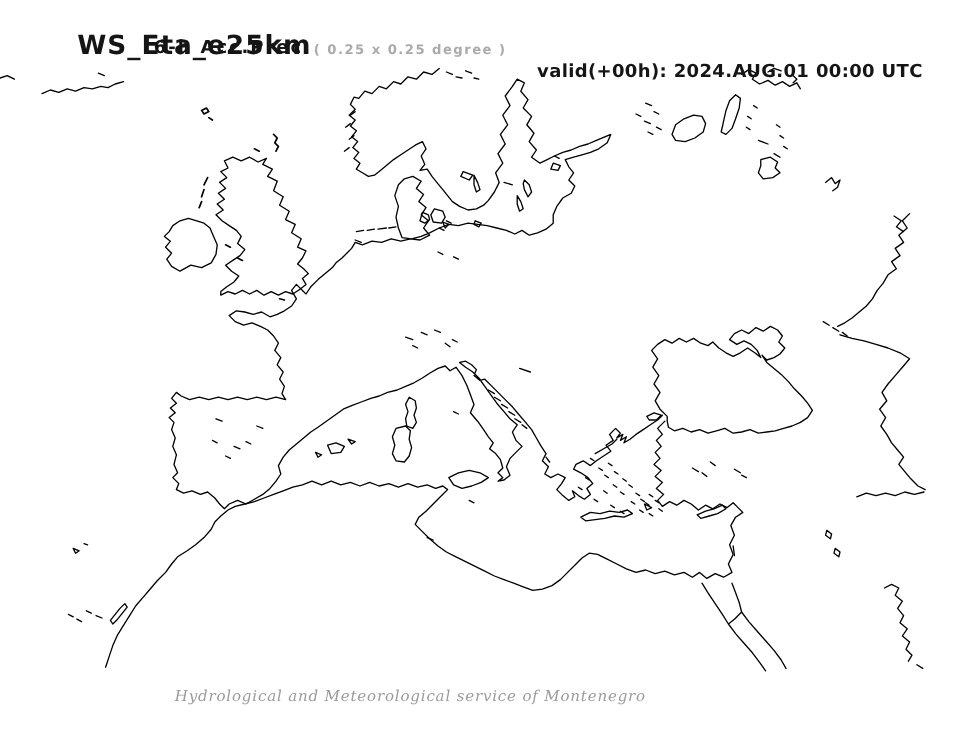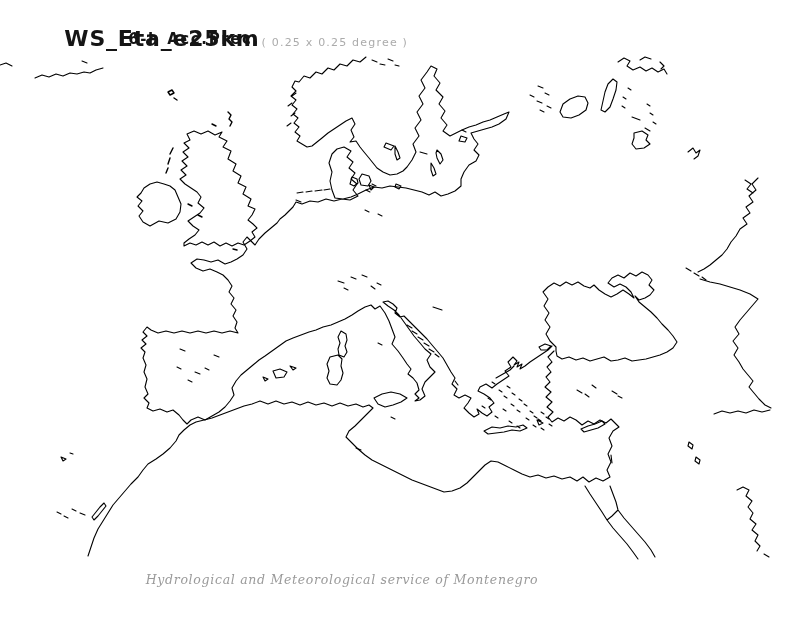--- a/index.html
+++ b/index.html
@@ -2,21 +2,21 @@
 <html><head>
 <meta charset="utf-8">
 <style>
   html,body{margin:0;padding:0;}
   body{
     width:800px;height:618px;background:#ffffff;position:relative;overflow:hidden;
     font-family:"DejaVu Sans","Liberation Sans",sans-serif;color:#111111;
   }
   .hdr-left{position:absolute;left:44px;top:7px;white-space:pre;}
   .model-name{font-size:22px;font-weight:bold;letter-spacing:0.8px;color:#151515;}
-  .model-res{font-size:11px;font-weight:normal;letter-spacing:1.2px;color:#ababab;margin-left:2px;}
+  .model-res{font-size:11px;font-weight:bold;letter-spacing:1.2px;color:#ababab;margin-left:2px;}
   .product{position:absolute;left:44px;top:30px;width:300px;text-align:center;
     font-size:15px;font-weight:bold;letter-spacing:1.6px;color:#151515;}
   .hdr-right{position:absolute;right:31px;top:7px;text-align:right;
     font-size:15px;font-weight:bold;letter-spacing:0.3px;line-height:21px;color:#151515;white-space:pre;}
   .map-wrap{position:absolute;left:0;top:0;width:800px;height:618px;}
   svg{display:block;}
   .coast{fill:none;stroke:#000000;stroke-width:1.1;stroke-linecap:round;stroke-linejoin:round;}
   .speck{stroke-width:1.4;}
   .footer{position:absolute;left:0;top:572px;width:684px;text-align:center;
     font-family:"DejaVu Serif","Liberation Serif",serif;font-style:italic;
@@ -57,18 +57,19 @@
   <path class="coast" d="M57,512 l4,2 M64,516 l4,2 M72,509 l4,2 M80,513 l5,2 M92,517 L96,512 100,507 104,503 106,506 102,511 98,516 94,520 Z M61,457 l5,2 -3,2 Z M70,453 l3,1"></path>
 </svg>
 </div>
 
 <header>
   <div class="hdr-left">
     <span class="model-name">WS_Eta_e25km</span><span class="model-res">( 0.25 x 0.25 degree )</span>
   </div>
   <div class="product">6-h Acc.Prec.</div>
   <div class="hdr-right">
+    <div>valid(+00h): 2024.AUG.01 00:00 UTC</div>
   </div>
 </header>
 
 <div class="footer">
   <span>Hydrological and Meteorological service of Montenegro</span>
 </div>
 
 </body></html>

